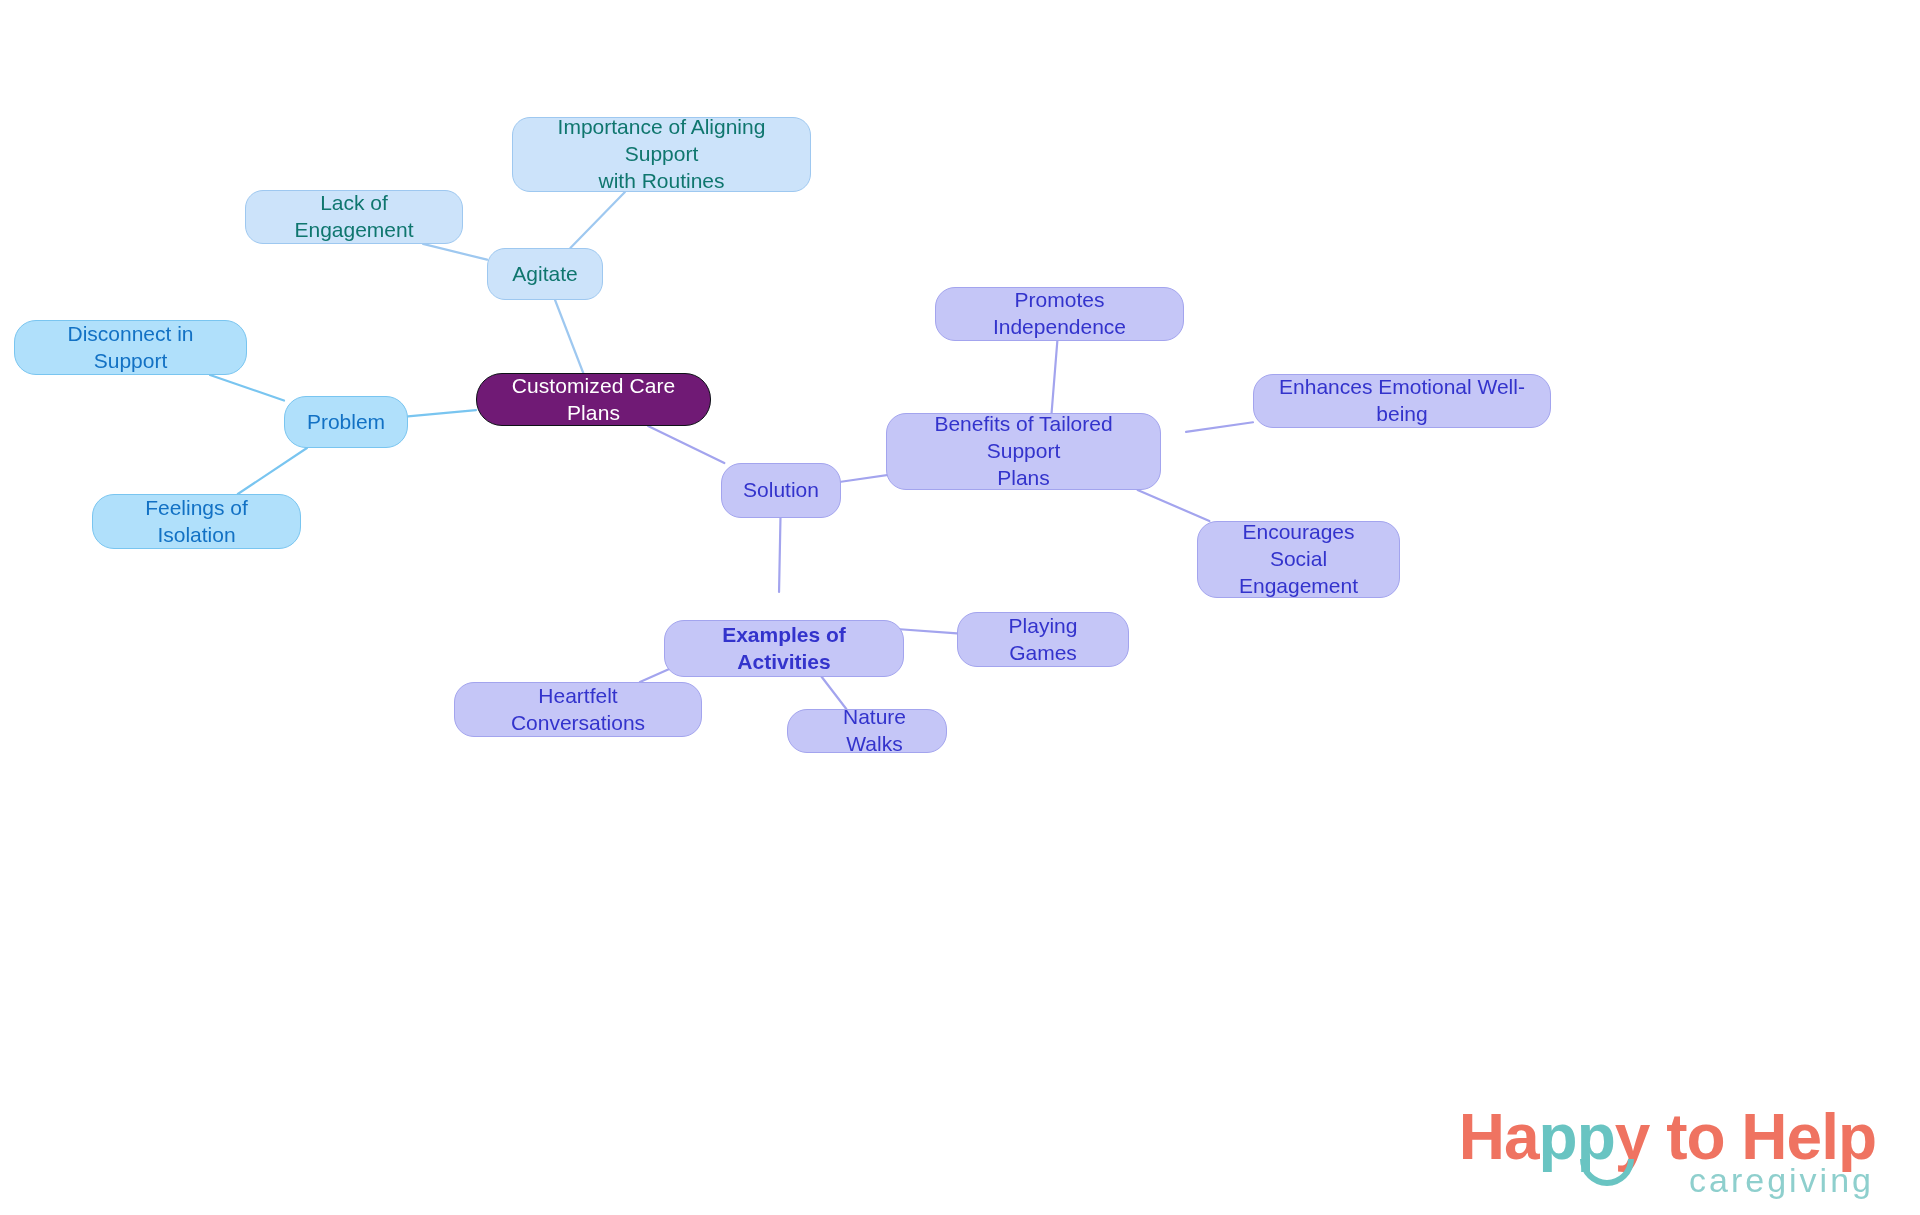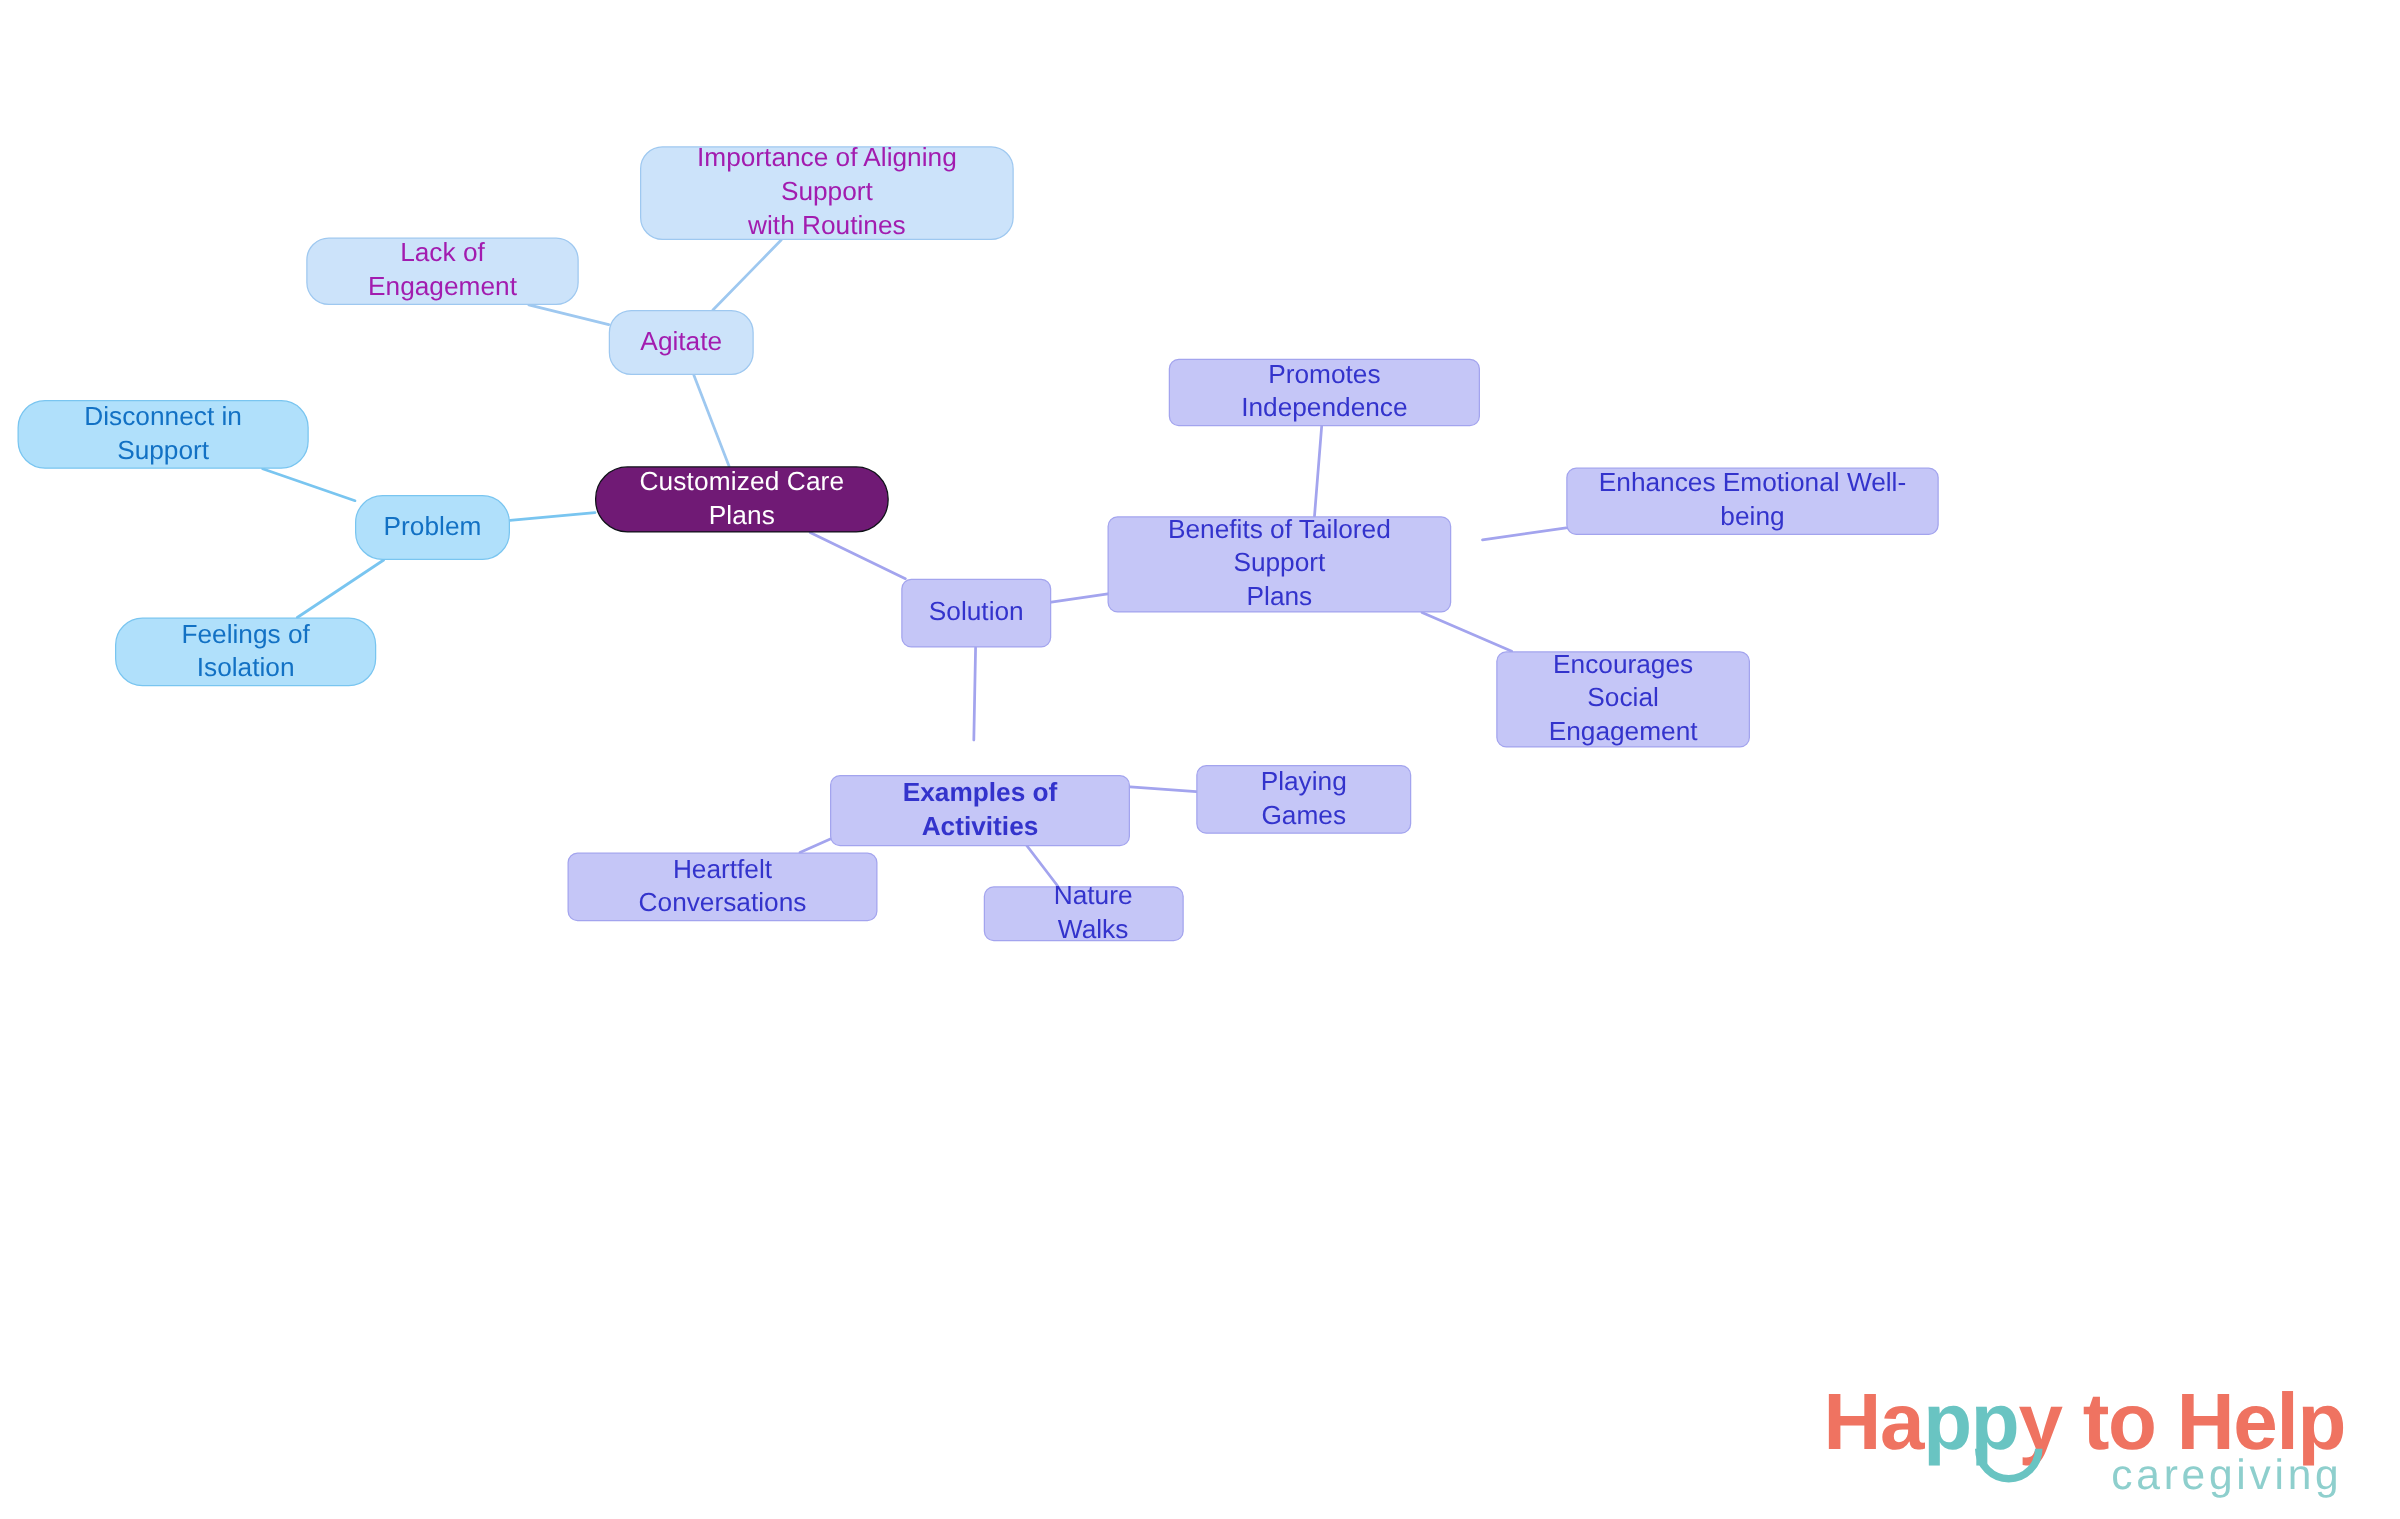--- a/index.html
+++ b/index.html
@@ -59,32 +59,32 @@
     border-color: #79c5f0;
     color: #1271c4;
     font-size: 21px;
     border-radius: 22px;
   }
 
   
   .n-lblue {
     background: #cce3fa;
     border-color: #9ec8f0;
-    color: #a21caf;
+    color: #0f766e;
     font-size: 21px;
     border-radius: 18px;
   }
 
   
   .n-purple {
     background: #c5c6f7;
     border-color: #a3a4ee;
     color: #3333cc;
     font-size: 21px;
-    border-radius: 8px;
+    border-radius: 20px;
     text-align: center;
   }
 
   
   #logo {
     position: absolute;
     right: 44px;
     bottom: 18px;
     z-index: 3;
     user-select: none;

